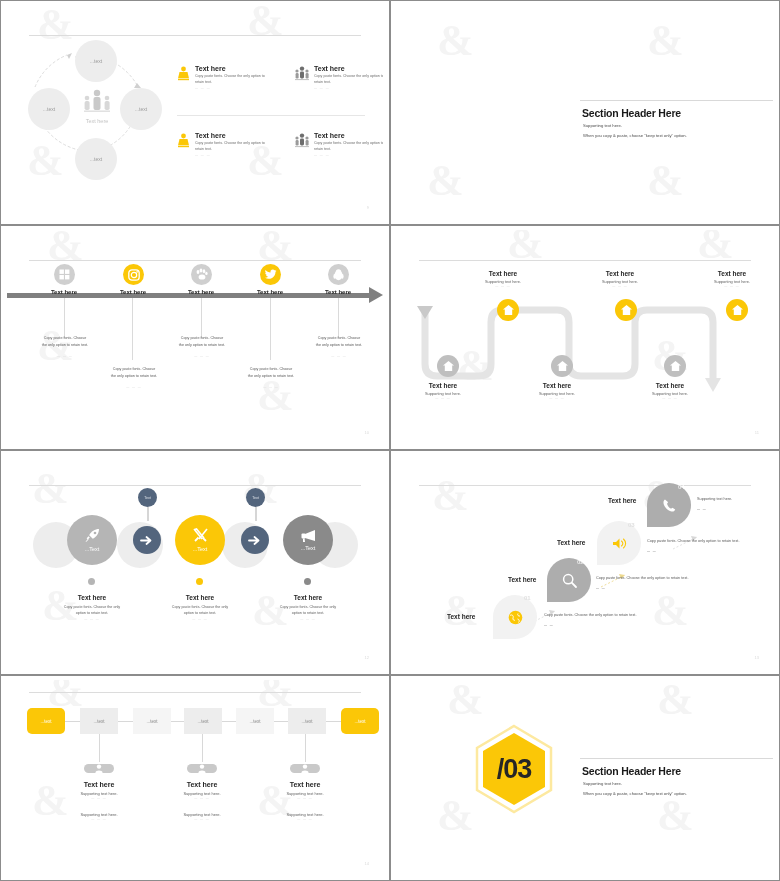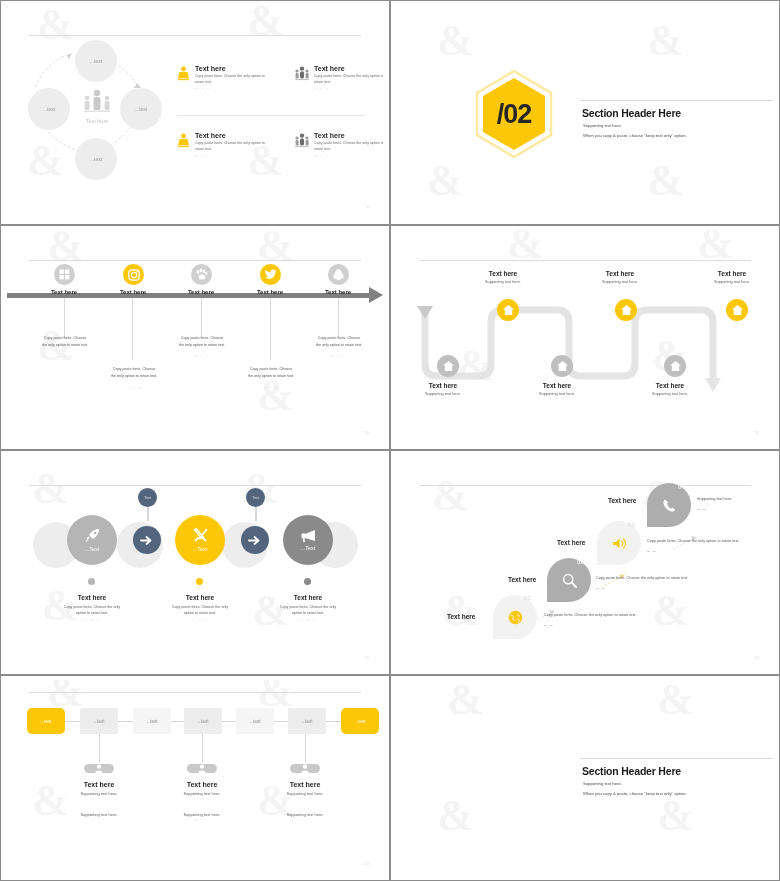--- a/index.html
+++ b/index.html
@@ -172,27 +172,20 @@
     </div>
   </div>
 
   <div class="slide">
     <div class="inner">
       <div class="wm" style="left:40px;top:10px;">&amp;</div>
       <div class="wm" style="left:250px;top:10px;">&amp;</div>
       <div class="wm" style="left:30px;top:150px;">&amp;</div>
       <div class="wm" style="left:250px;top:150px;">&amp;</div>
 
-      <div class="hexwrap" style="left:78px;top:65px;width:78px;height:88px;">
-        <svg width="78" height="88">
-          <polygon points="39,1 76,23 76,65 39,87 2,65 2,23" fill="none" stroke="#FDE9A0" stroke-width="2.5"></polygon>
-          <polygon points="39,8 70,26 70,62 39,80 8,62 8,26" fill="#FBC707"></polygon>
-        </svg>
-        <div class="hexnum">/02</div>
-      </div>
 
       <div class="shline" style="left:183px;right:-6px;top:95px;"></div>
       <div class="shttl" style="left:185px;top:102px;">Section Header Here</div>
       <div class="shsub" style="left:186px;top:118px;">Supporting text here.</div>
       <div class="shsub" style="left:186px;top:128px;">When you copy &amp; paste, choose "keep text only" option.</div>
 
       <div class="pagenum"></div>
     </div>
   </div>
 
@@ -604,20 +597,27 @@
     </div>
   </div>
 
   <div class="slide">
     <div class="inner">
       <div class="wm" style="left:50px;top:-6px;">&amp;</div>
       <div class="wm" style="left:260px;top:-6px;">&amp;</div>
       <div class="wm" style="left:40px;top:110px;">&amp;</div>
       <div class="wm" style="left:260px;top:110px;">&amp;</div>
 
+      <div class="hexwrap" style="left:78px;top:45px;width:78px;height:88px;">
+        <svg width="78" height="88">
+          <polygon points="39,1 76,23 76,65 39,87 2,65 2,23" fill="none" stroke="#FDE9A0" stroke-width="2.5"></polygon>
+          <polygon points="39,8 70,26 70,62 39,80 8,62 8,26" fill="#FBC707"></polygon>
+        </svg>
+        <div class="hexnum">/03</div>
+      </div>
 
       <div class="shline" style="left:183px;right:-6px;top:78px;"></div>
       <div class="shttl" style="left:185px;top:85px;">Section Header Here</div>
       <div class="shsub" style="left:186px;top:101px;">Supporting text here.</div>
       <div class="shsub" style="left:186px;top:111px;">When you copy &amp; paste, choose "keep text only" option.</div>
 
       <div class="pagenum"></div>
     </div>
   </div>
 

